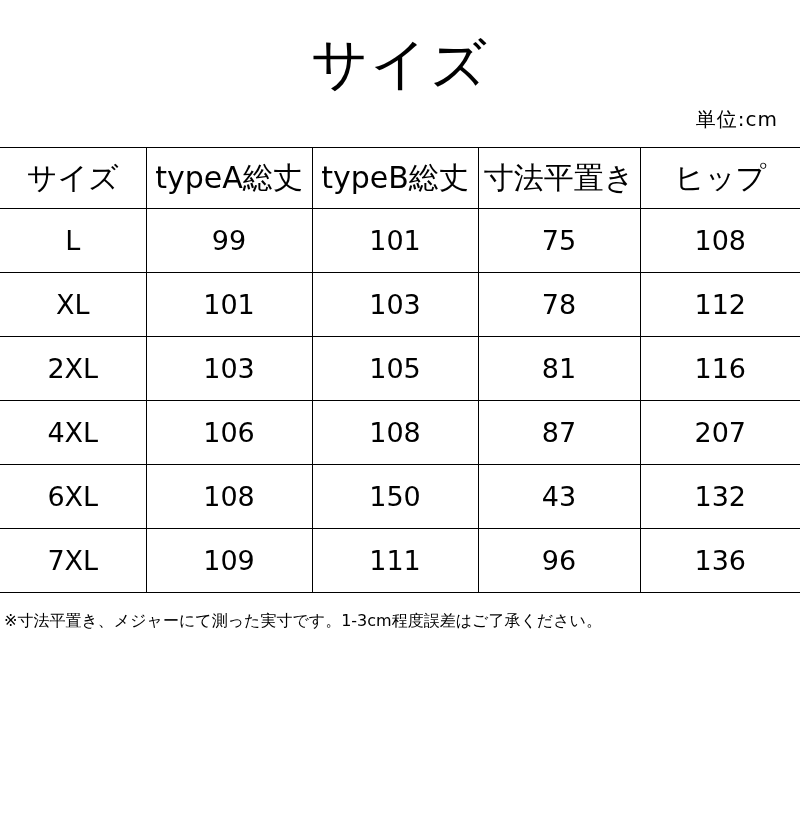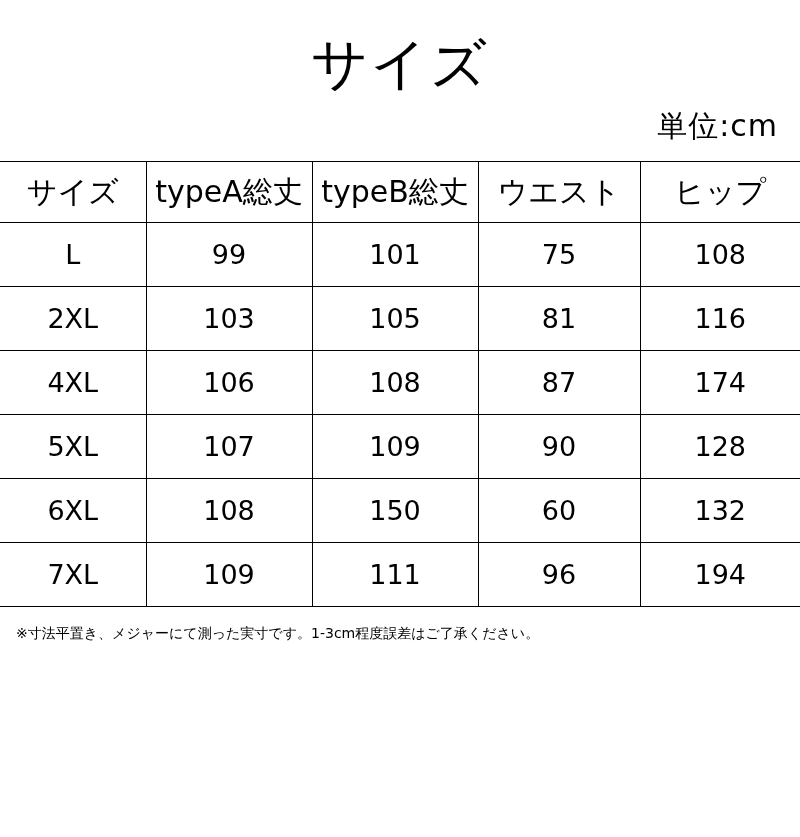--- a/index.html
+++ b/index.html
@@ -23,21 +23,21 @@
   .title {
     text-align: center;
     font-size: 56px;
     line-height: 1.0;
     font-weight: 400;
     padding-top: 36px;
     letter-spacing: 2px;
   }
   .unit {
     text-align: right;
-    font-size: 30px;
+    font-size: 20px;
     padding-right: 22px;
     padding-top: 14px;
     letter-spacing: 1px;
   }
   table.size-table {
     width: 800px;
     border-collapse: collapse;
     margin-top: 14px;
     table-layout: fixed;
   }
@@ -64,22 +64,22 @@
 
   table.size-table thead th {
     height: 60px;
     font-size: 30px;
   }
   table.size-table tbody td {
     height: 63px;
     font-size: 27px;
   }
   .notes {
-    padding: 16px 6px 0 16px;
-    font-size: 14px;
+    padding: 16px 6px 0 4px;
+    font-size: 16px;
     line-height: 1.55;
   }
   .notes div {
     white-space: nowrap;
   }
 </style>
 </head>
 <body>
 
 <div class="page">
@@ -94,66 +94,66 @@
         <col class="c1">
         <col class="c2">
         <col class="c3">
         <col class="c4">
     </colgroup>
     <thead>
       <tr>
         <th>サイズ</th>
         <th>typeA総丈</th>
         <th>typeB総丈</th>
-        <th>ウエスト</th>
+        <th>寸法平置き</th>
         <th>ヒップ</th>
       </tr>
     </thead>
     <tbody>
       <tr>
         <td>L</td>
         <td>99</td>
         <td>101</td>
         <td>75</td>
         <td>108</td>
+      </tr>
+      <tr>
+        <td>XL</td>
+        <td>101</td>
+        <td>103</td>
+        <td>78</td>
+        <td>112</td>
       </tr>
       <tr>
         <td>2XL</td>
         <td>103</td>
         <td>105</td>
         <td>81</td>
         <td>116</td>
       </tr>
       <tr>
         <td>4XL</td>
         <td>106</td>
         <td>108</td>
         <td>87</td>
-        <td>174</td>
-      </tr>
-      <tr>
-        <td>5XL</td>
-        <td>107</td>
-        <td>109</td>
-        <td>90</td>
-        <td>128</td>
+        <td>207</td>
       </tr>
       <tr>
         <td>6XL</td>
         <td>108</td>
         <td>150</td>
-        <td>60</td>
+        <td>43</td>
         <td>132</td>
       </tr>
       <tr>
         <td>7XL</td>
         <td>109</td>
         <td>111</td>
         <td>96</td>
-        <td>194</td>
+        <td>136</td>
       </tr>
     </tbody>
   </table>
 
   <div class="notes">
     <div>※寸法平置き、メジャーにて測った実寸です。1-3cm程度誤差はご了承ください。</div>
   </div>
 
 </div>
 

